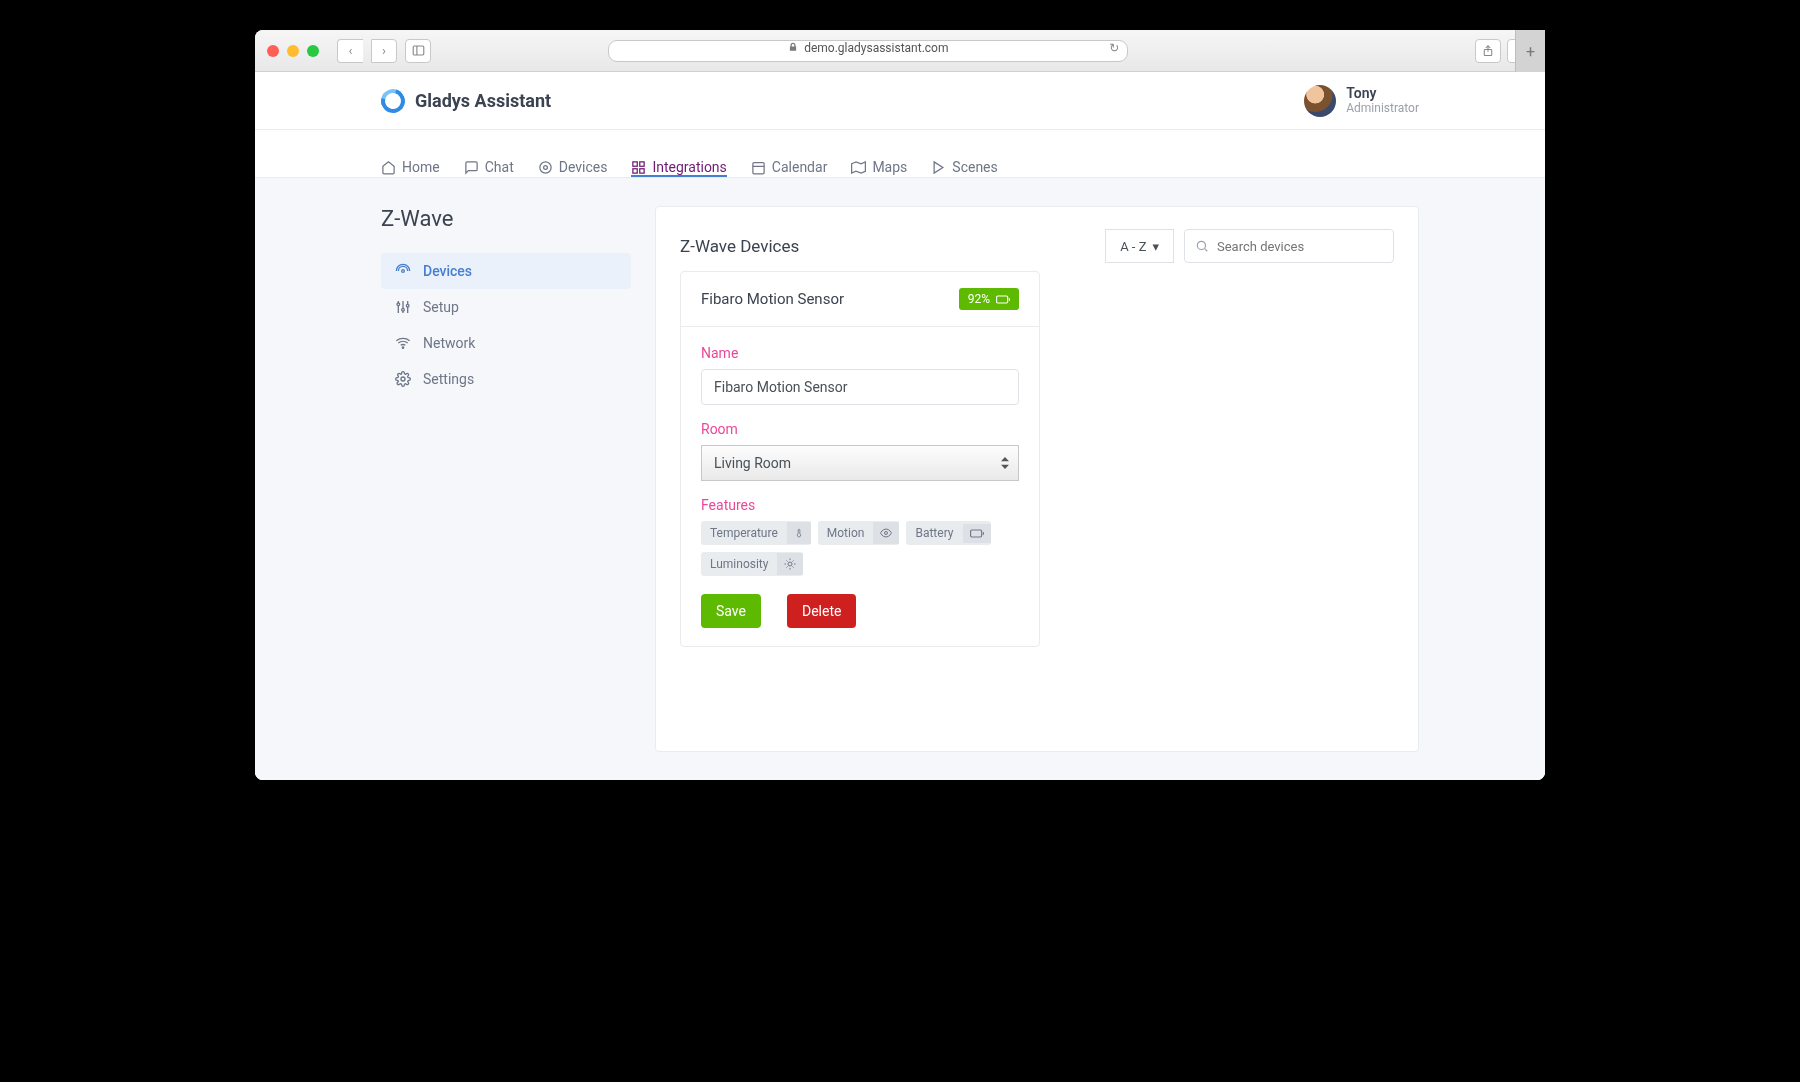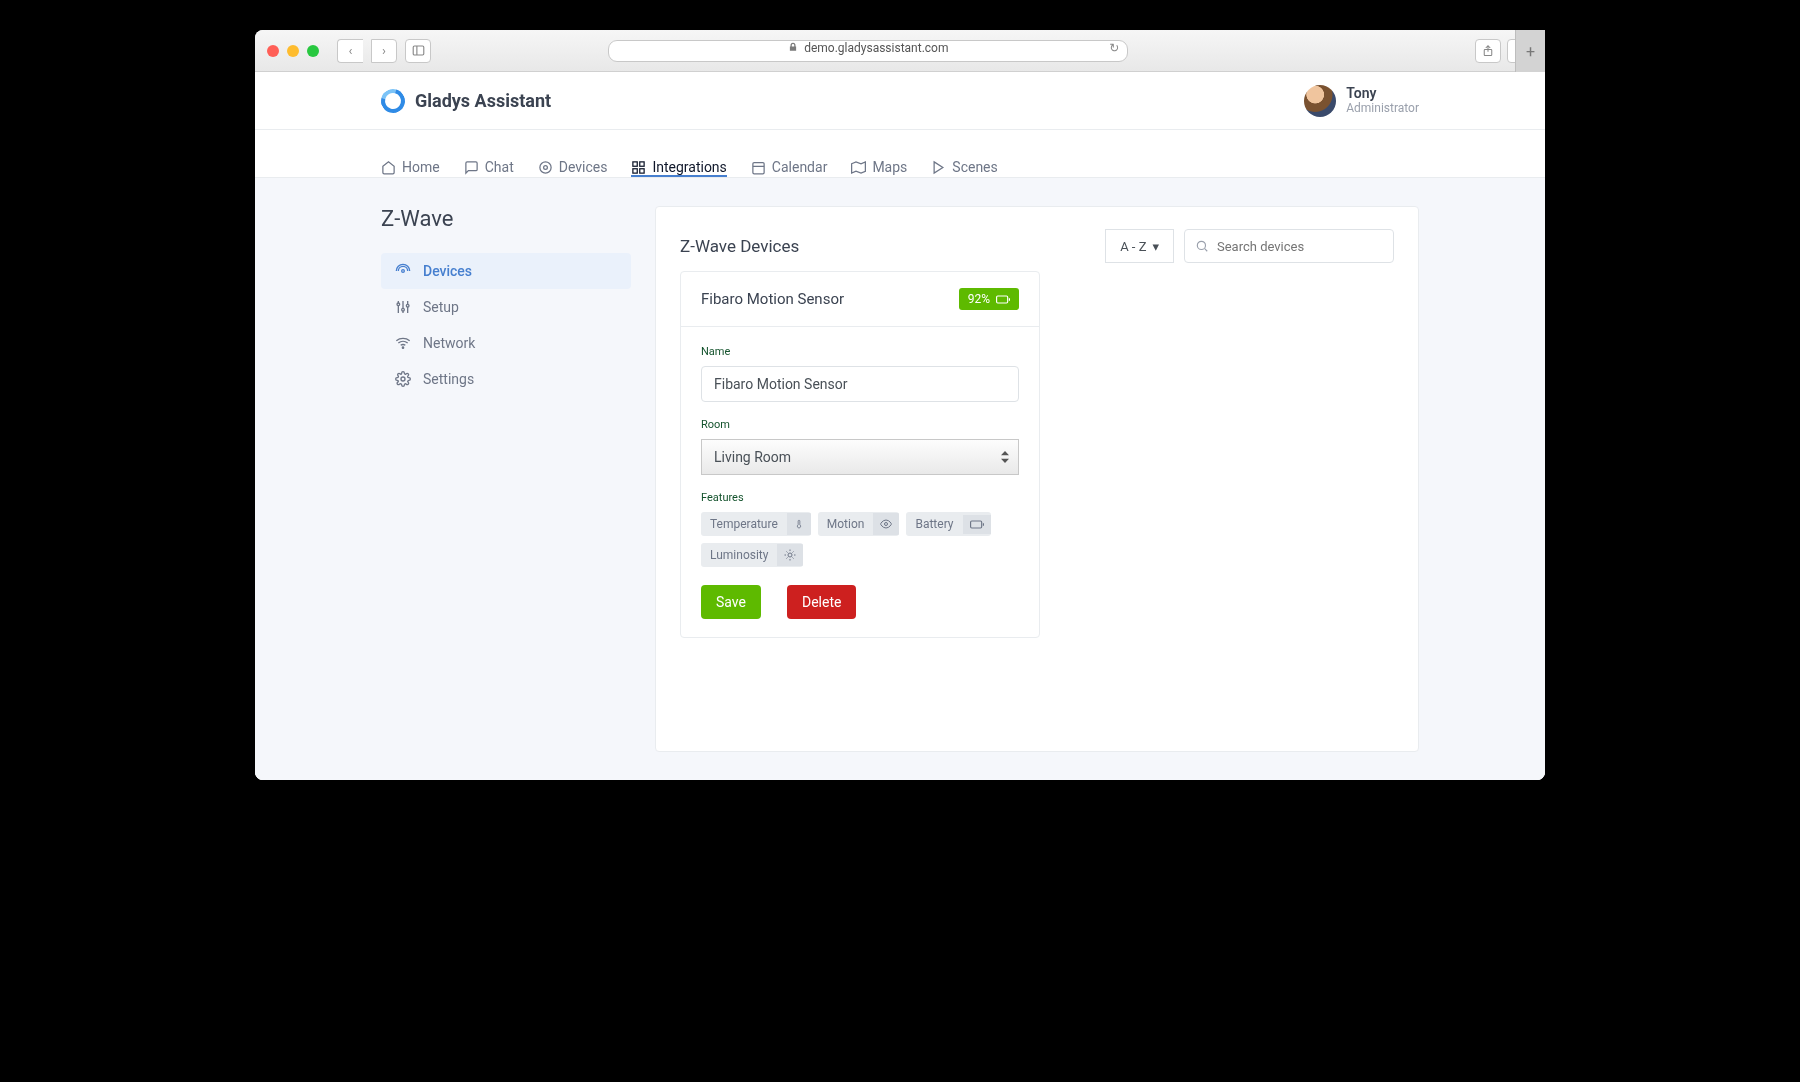--- a/index.html
+++ b/index.html
@@ -19,41 +19,41 @@
 .topbar{height:58px;display:flex;align-items:center;padding:8px 16px;border-bottom:1px solid #e9ecef}
 .brand{display:flex;align-items:center;gap:10px;margin-left:110px}
 .brand-logo{width:24px;height:24px;border-radius:50%;border:4px solid #2f8be6;border-top-color:#7bc3f7;transform:rotate(-30deg)}
 .brand-name{font-size:18px;font-weight:700;color:#3b4351}
 .user{margin-left:auto;margin-right:110px;display:flex;align-items:center;gap:10px}
 .avatar{width:32px;height:32px;border-radius:50%;background:radial-gradient(circle at 35% 30%,#f0c59e 0 28%,#7a5230 30% 55%,#3a4a6b 58% 100%)}
 .uname{font-size:14px;font-weight:600;color:#3b4351;line-height:1.1}
 .urole{font-size:12px;color:#9aa0ac}
 .tabs{height:48px;display:flex;align-items:center;gap:24px;padding:0 16px 0 126px;border-bottom:1px solid #e9ecef}
 .tab{display:flex;align-items:flex-end;gap:6px;color:#6e7687;font-size:14px;height:100%;cursor:pointer;border-bottom:2px solid transparent}
-.tab.active{color:#0f172a;border-bottom-color:#467fcf}
+.tab.active{color:#701a75;border-bottom-color:#467fcf}
 .tab svg{width:15px;height:15px}
 .body{flex:1;background:#f5f7fb;display:flex;padding:28px 126px;gap:24px;overflow:auto}
 .side{width:250px}
 .side h2{font-size:22px;font-weight:400;color:#3b4351;margin-bottom:22px}
 .side-list{display:flex;flex-direction:column}
 .side-item{display:flex;align-items:center;gap:12px;padding:10px 14px;border-radius:4px;color:#6e7687;font-size:14px;cursor:pointer}
 .side-item.active{background:#eaf1fb;color:#467fcf;font-weight:500}
 .side-item svg{width:16px;height:16px}
 .main{flex:1;background:#fff;border:1px solid #e9ecef;border-radius:4px;padding:22px 24px}
 .main-head{display:flex;align-items:center;margin-bottom:8px}
 .main-title{font-size:17px;color:#3b4351}
 .sort-btn{margin-left:auto;height:34px;padding:0 14px;border:1px solid #dee2e6;border-radius:0;background:#fff;color:#495057;font-size:13px;display:flex;align-items:center;gap:6px;cursor:pointer}
 .search{margin-left:10px;height:34px;width:210px;border:1px solid #dee2e6;border-radius:4px;display:flex;align-items:center;padding:0 10px;gap:8px;color:#9aa0ac}
 .search input{border:none;outline:none;flex:1;font-size:13px;color:#495057;background:transparent}
 .card{width:360px;border:1px solid #e9ecef;border-radius:4px}
 .card-head{padding:16px 20px;display:flex;align-items:center;border-bottom:1px solid #e9ecef}
 .card-title{font-size:15px;color:#3b4351}
 .badge{margin-left:auto;background:#5eba00;color:#fff;font-size:12px;padding:4px 9px;border-radius:3px;display:flex;align-items:center;gap:6px}
 .card-body{padding:18px 20px}
-.label{font-size:11px;color:#14532d;margin-bottom:8px}
+.label{font-size:14px;color:#ec4899;margin-bottom:8px}
 .field{margin-bottom:16px}
 .input{width:100%;height:36px;border:1px solid #dee2e6;border-radius:4px;padding:0 12px;font-size:14px;color:#495057}
 .select{width:100%;height:36px;border:1px solid #c8c8c8;border-radius:0;padding:0 12px;font-size:14px;color:#495057;background:linear-gradient(#fdfdfd,#e9e9e9);appearance:none;position:relative}
 .select-wrap{position:relative}
 .select-wrap::after{content:"";position:absolute;right:10px;top:50%;transform:translateY(-50%);width:8px;height:12px;background:linear-gradient(#555,#555);clip-path:polygon(50% 0,100% 35%,0 35%,50% 0,0 65%,100% 65%,50% 100%,0 65%)}
 .tags{display:flex;flex-wrap:wrap;gap:7px}
 .tag{background:#e9ecef;color:#6e7687;font-size:12px;border-radius:3px;display:flex;align-items:center;overflow:hidden}
 .tag span{padding:5px 9px}
 .tag .ticon{background:#dde1e6;padding:5px 7px;display:flex;align-items:center}
 .actions{display:flex;gap:26px;margin-top:18px}

